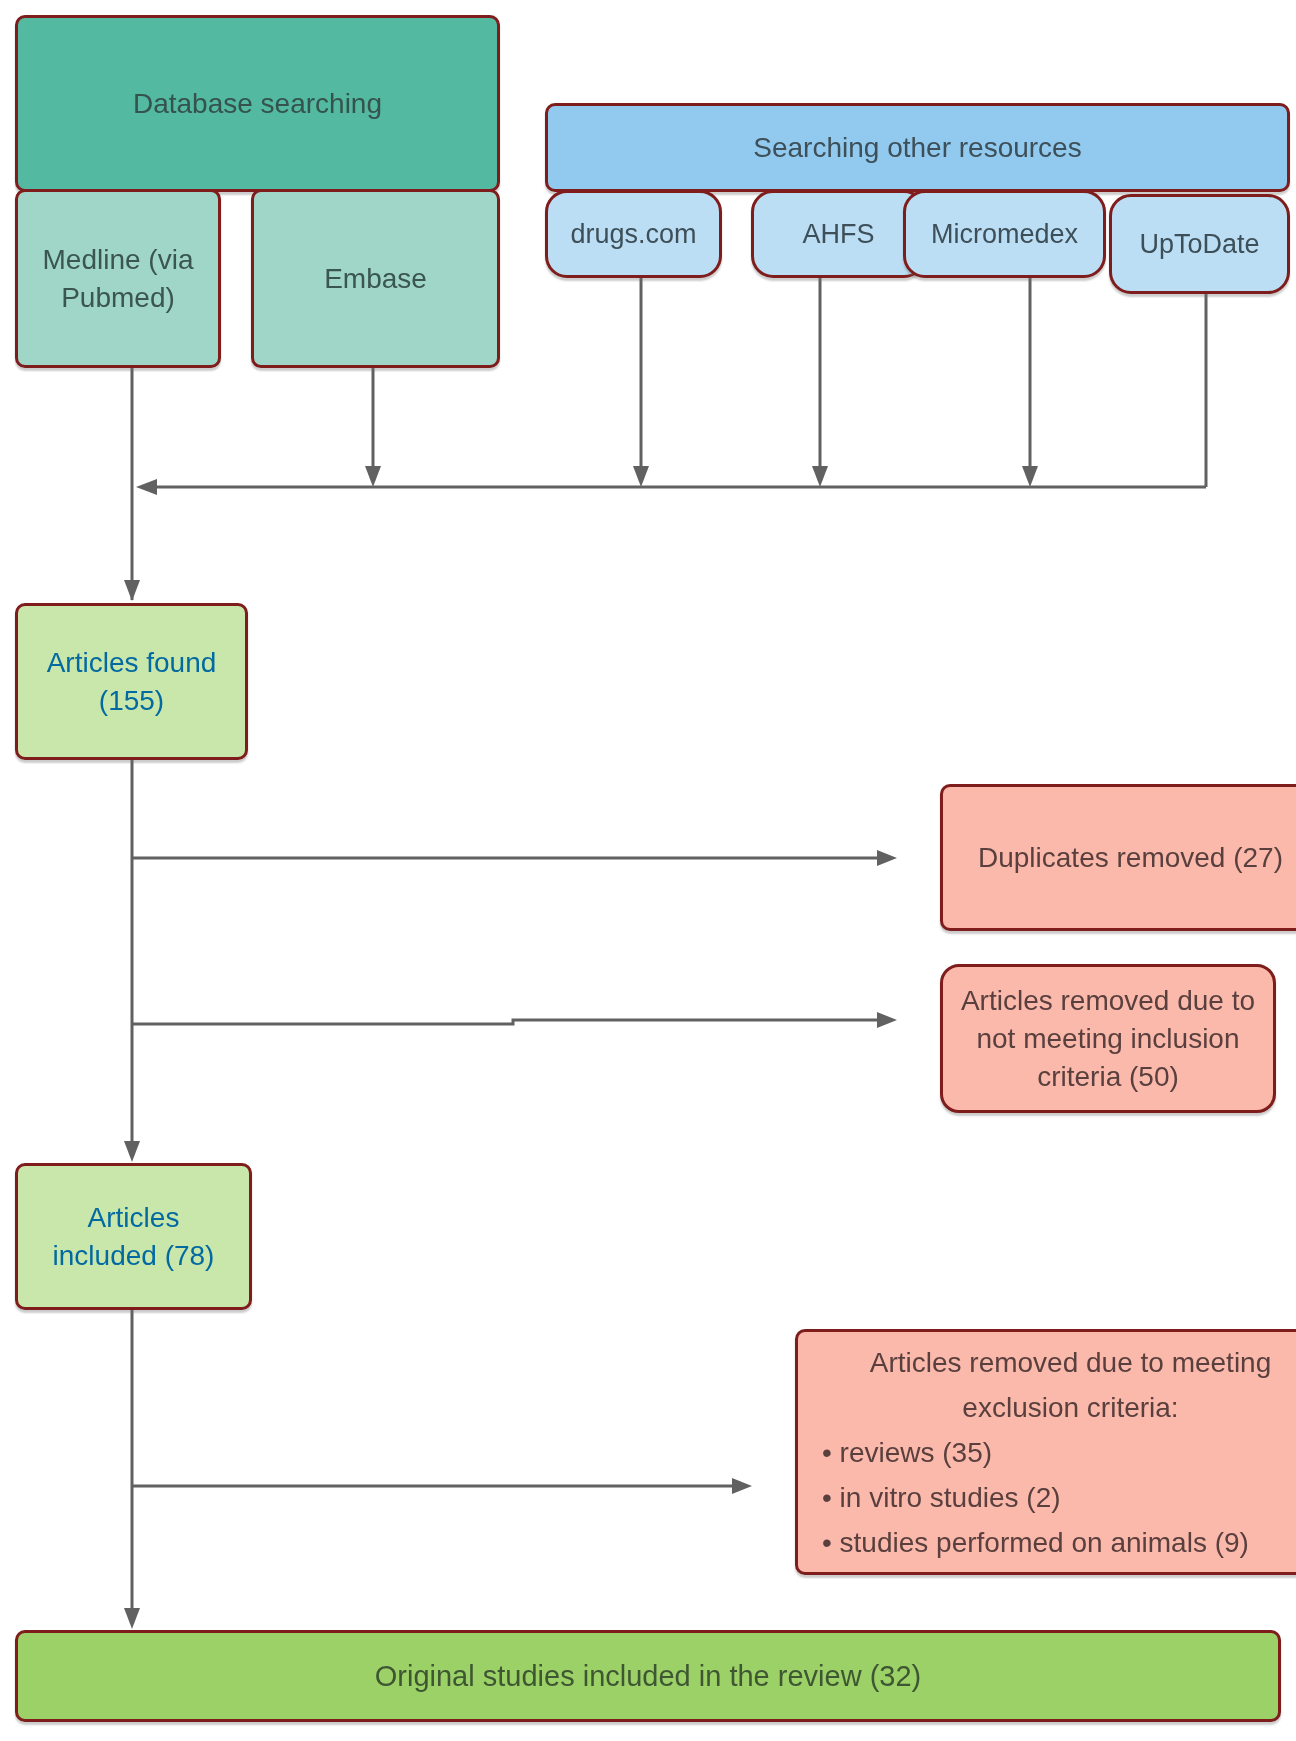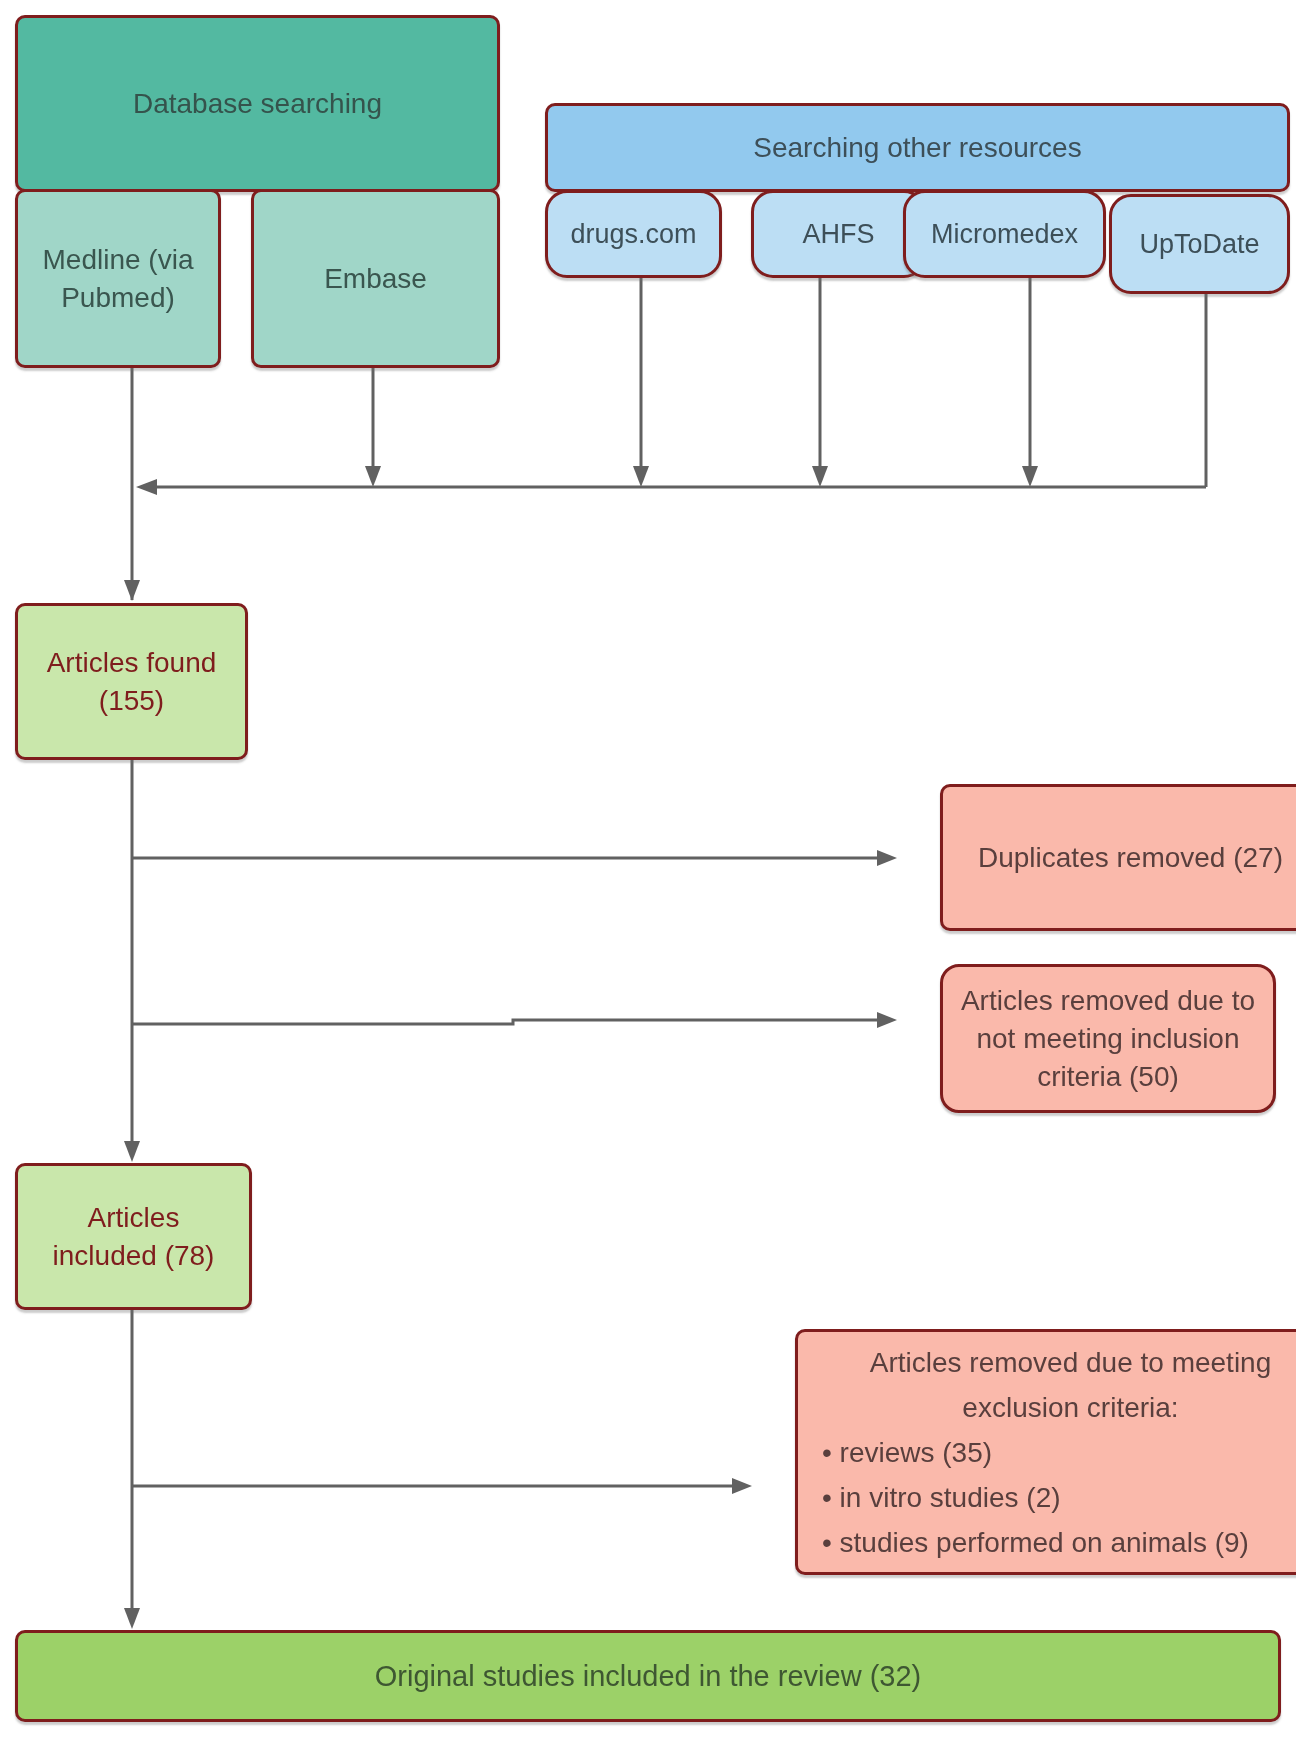--- a/index.html
+++ b/index.html
@@ -26,21 +26,21 @@
     text-align:center;
     z-index:2;
     box-shadow:0 3px 2px rgba(110,110,110,.35);
     font-size:28px;
     line-height:38px;
   }
   .teal-h {background:#53b9a1;color:#35534c;}
   .teal-i {background:#a0d6c8;color:#3a564f;}
   .blue-h {background:#92c9ee;color:#3d4f58;}
   .blue-i {background:#bcdef4;color:#3d4f58;font-size:27px;border-radius:22px;}
-  .green-l{background:#c9e7ab;color:#7f1d1d;}
+  .green-l{background:#c9e7ab;color:#0369a1;}
   .salmon {background:#fab9ab;color:#593f3d;margin-left:43px;}
   .green-b{background:#9cd168;color:#3e5732;font-size:29px;}
   .exclusion-box{align-items:stretch;justify-content:center;line-height:45px;padding:6px 3px 6px 24px;}
   .exclusion-title{text-align:center;}
   .exclusion-bullet{text-align:left;}
 </style>
 </head>
 <body>
 
 <div class="canvas">

